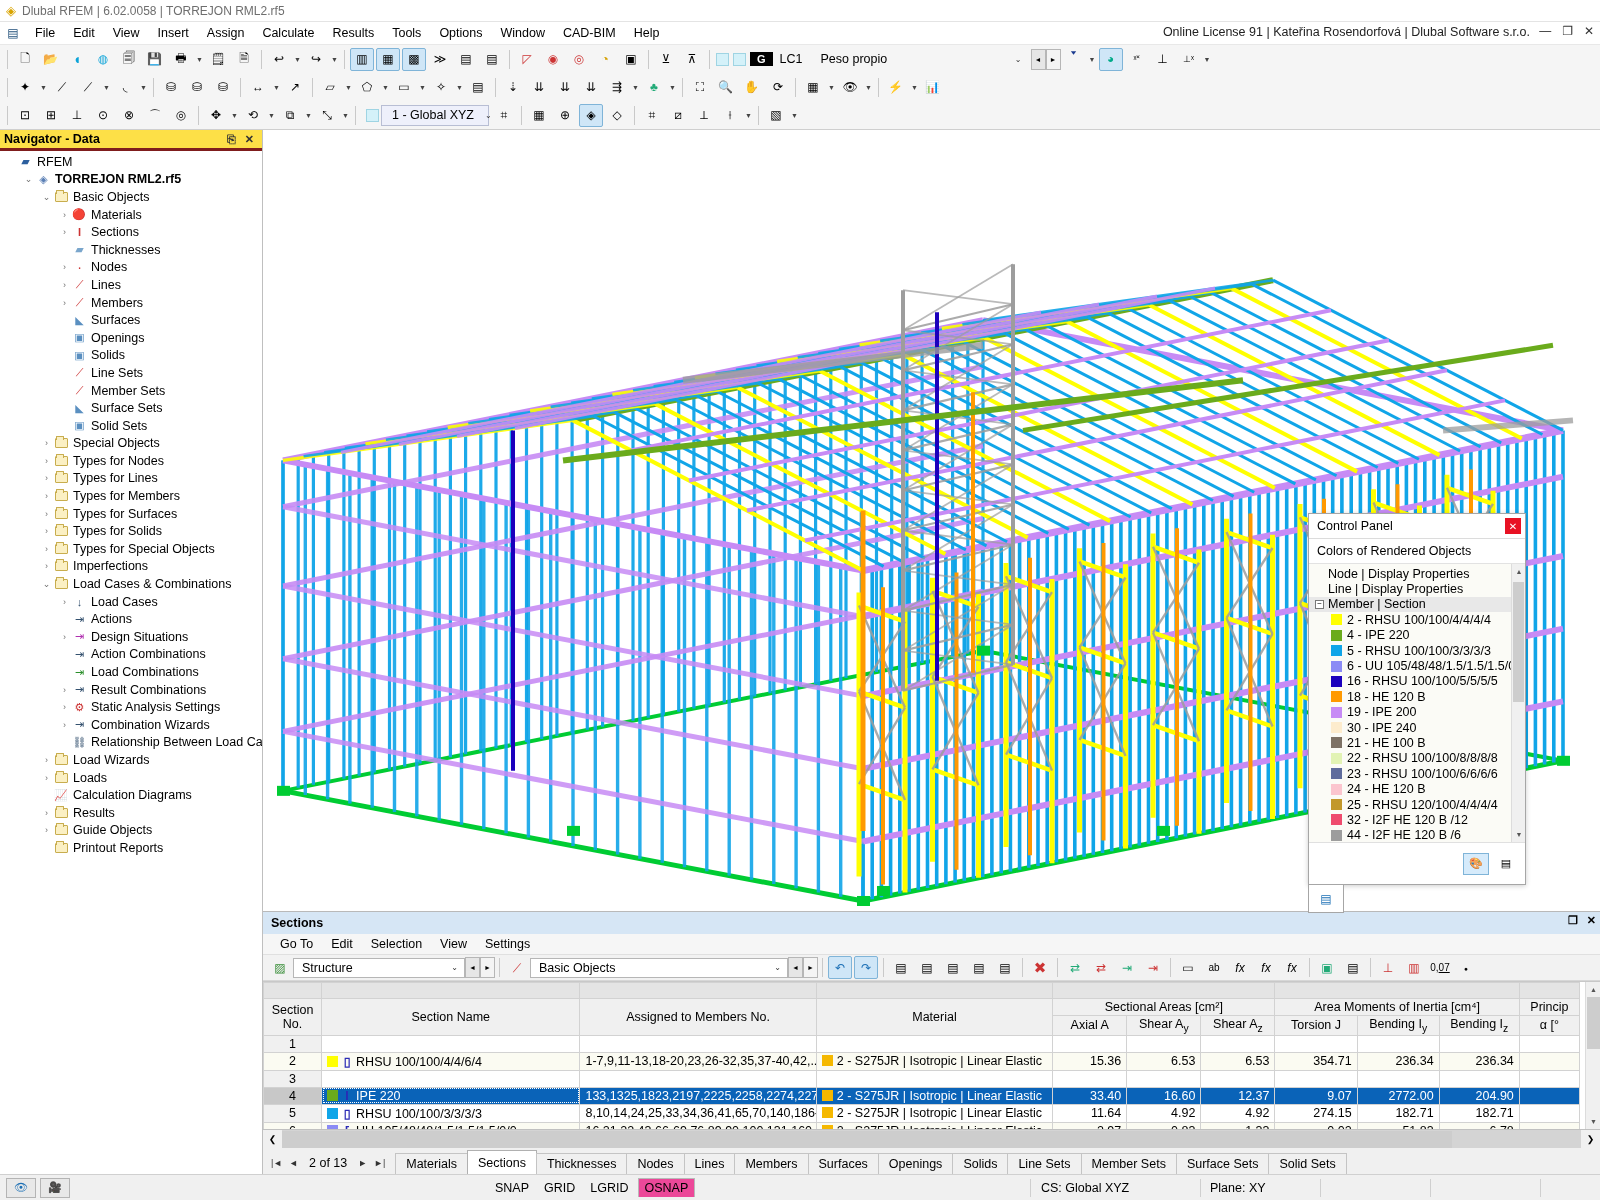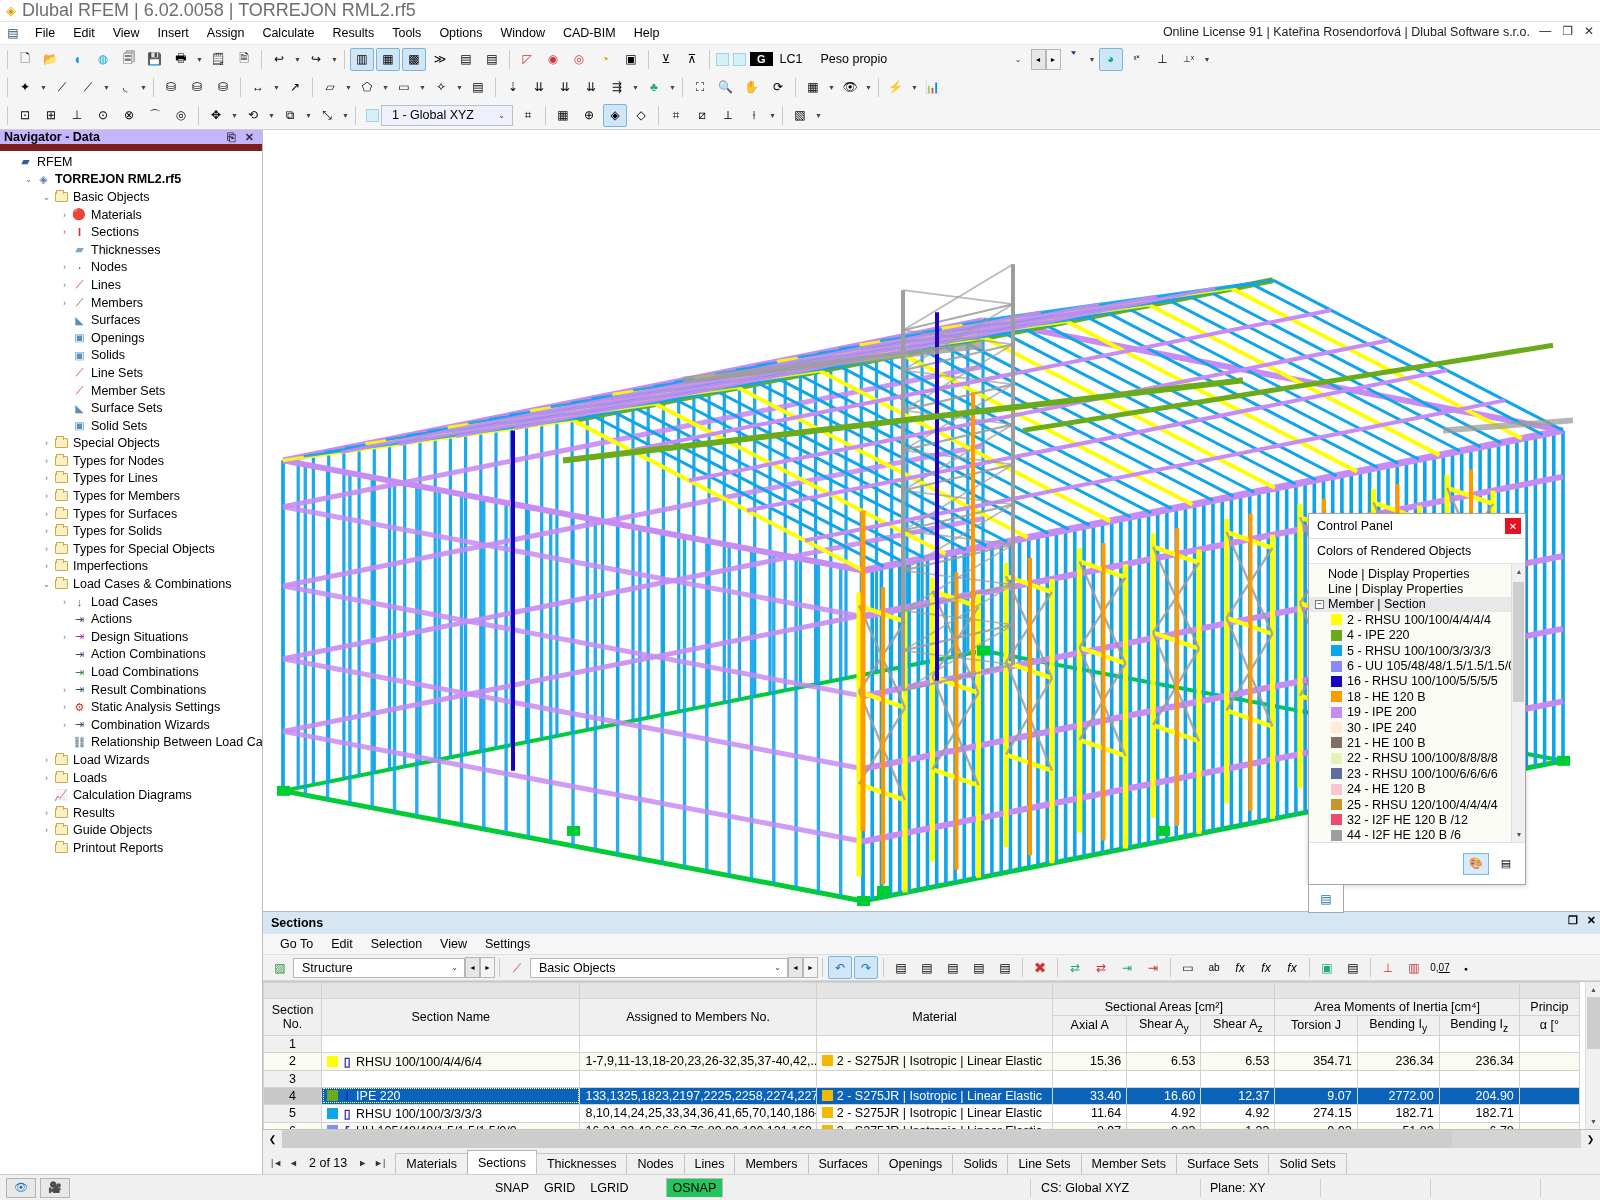--- a/index.html
+++ b/index.html
@@ -12,21 +12,21 @@
     overflow: hidden;
   }
   .app { width: 1600px; height: 1200px; display: flex; flex-direction: column; position: relative; }
 
   
   .titlebar {
     height: 22px; background: #ffffff; display: flex; align-items: center;
     border-bottom: 1px solid #e4e4e4; flex: none;
   }
   .titlebar .logo { width: 22px; text-align: center; font-size: 13px; color: #d9a400; }
-  .titlebar .ttext { color: #6e6e6e; font-size: 18px; }
+  .titlebar .ttext { color: #6e6e6e; font-size: 12px; }
 
   
   .menubar {
     height: 23px; background: #ffffff; display: flex; align-items: center;
     flex: none; border-bottom: 1px solid #e8e8e8; position: relative;
   }
   .menubar .applogo { width: 26px; text-align:center; font-size: 12px; color: #1f4e79; }
   .menubar .mitem { padding: 3px 9px; font-size: 12.5px; cursor: default; }
   .menubar .license { position: absolute; right: 70px; top: 3px; font-size: 12.5px; color: #222; }
   .wbtns { position: absolute; right: 6px; top: 2px; display: flex; gap: 11px; color:#333; font-size: 12px; }
@@ -52,22 +52,22 @@
             display:flex; align-items:center; justify-content:center; font-size:7px; }
   .swz { width: 13px; height: 13px; border: 1px solid #8a8a8a; }
   .lcbadge { background:#000; color:#fff; font-weight:bold; font-size:11px; padding:1px 7px; margin-left:2px; }
 
   
   .body { flex: 1; display: flex; min-height: 0; }
 
   
   .nav { width: 263px; background: #ffffff; border-right: 1px solid #bfbfbf; display:flex; flex-direction:column; flex:none; }
   .navhdr {
-    height: 21px; background: #c4b5fd; display:flex; align-items:center; padding: 0 4px;
-    font-weight: bold; font-size: 12.5px; border-bottom: 7px solid #7f1d1d;
+    height: 21px; background: #fde047; display:flex; align-items:center; padding: 0 4px;
+    font-weight: bold; font-size: 12.5px; border-bottom: 3px solid #7f1d1d;
   }
   .navhdr .sp { margin-left:auto; display:flex; gap:9px; padding-right:4px; font-size:11px; color:#333; }
   .navtree { flex: 1; overflow: hidden; padding-top: 2px; font-size: 12.5px; }
   .nrow { height: 17.6px; display: flex; align-items: center; white-space: nowrap; }
   .nexp { width: 13px; text-align: center; font-size: 9px; color: #6f6f6f; flex:none; }
   .nico { width: 17px; text-align: center; font-size: 11px; flex: none; display:flex; align-items:center; justify-content:center; }
   .nlbl { padding-left: 3px; }
   .bold { font-weight: bold; }
 
   
@@ -152,21 +152,21 @@
     background:#f0f0f0; border:1px solid #c4c4c4; border-bottom:none; margin-right:-1px;
   }
   .tab.active { background:#ffffff; height:24px; font-weight:normal; border-color:#b0b0b0; }
 
   
   .statusbar { height: 26px; background:#f0f0f0; display:flex; align-items:center; flex:none; border-top:1px solid #d0d0d0; font-size:12.5px; }
   .sbleft { width:263px; display:flex; align-items:center; gap:4px; padding-left:6px; }
   .sbbtn { width:30px; height:20px; border:1px solid #b4b4b4; background:#e8e8e8; display:flex; align-items:center; justify-content:center; font-size:11px; }
   .snapgrp { display:flex; align-items:center; gap:3px; margin-left:226px; }
   .snapb { padding:2px 6px; font-size:12.5px; }
-  .snapb.act { background:#22c55e; border:1px solid #b9b9b9; border-bottom:none;margin-left:28px; }
+  .snapb.act { background:#ec4899; border:1px solid #b9b9b9; border-bottom:none; }
   .sbcell { border-left:1px solid #cfcfcf; height:18px; display:flex; align-items:center; padding:0 10px; }
 </style>
 </head>
 <body>
 
 <div class="app">
 
   <div class="titlebar">
     <div class="logo">◈</div>
     <div class="ttext">Dlubal RFEM | 6.02.0058 | TORREJON RML2.rf5</div>
@@ -317,21 +317,21 @@
       <div class="dd">▼</div>
       <div class="tbtn">⟲</div>
       <div class="dd">▼</div>
       <div class="tbtn">⧉</div>
       <div class="dd">▼</div>
       <div class="tbtn">⤡</div>
       <div class="dd">▼</div>
       <div class="sep"></div>
 
       <div class="swz" style="background:#d4f1f9;border-color:#9fd4e3;margin-left:6px;"></div>
-      <div class="combo" style="width:132px;">
+      <div class="combo" style="width:108px;">
         <span class="cval">1 - Global XYZ</span>
         <span class="carr">⌄</span>
       </div>
       <div class="tbtn">⌗</div>
       <div class="sep"></div>
       <div class="tbtn">▦</div>
       <div class="tbtn">⊕</div>
       <div class="tbtn on">◈</div>
       <div class="tbtn">◇</div>
       <div class="sep"></div>

